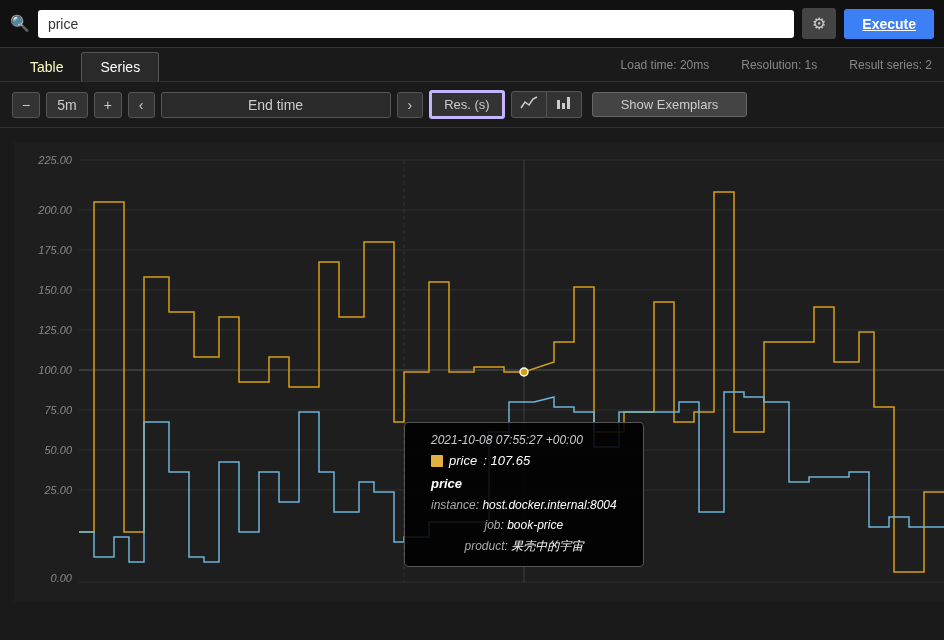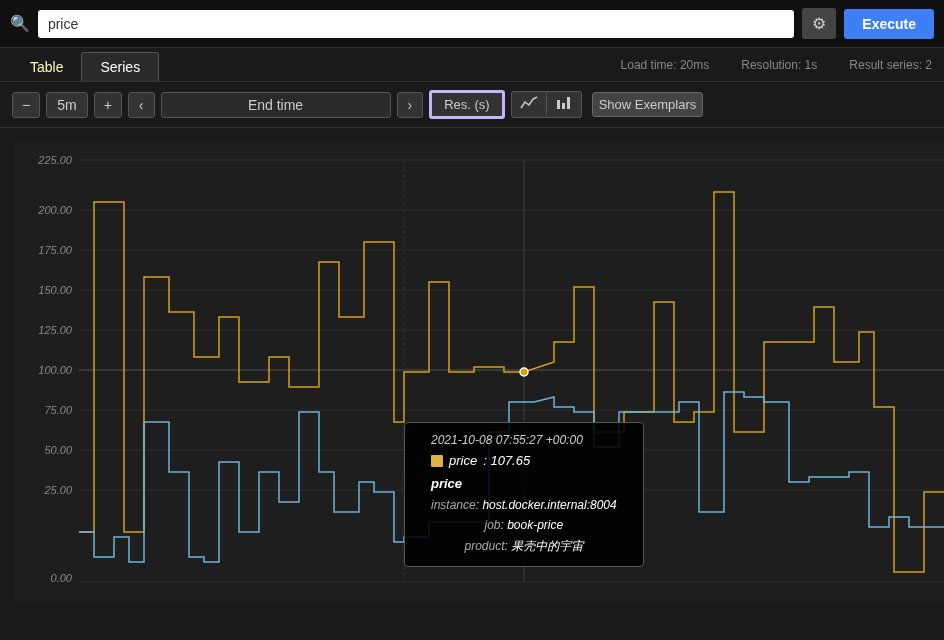--- a/index.html
+++ b/index.html
@@ -47,20 +47,21 @@
     }
     .execute-btn {
       background: #3d7ff5;
       border: none;
       border-radius: 3px;
       color: #fff;
       padding: 7px 18px;
       font-size: 14px;
       font-weight: bold;
       cursor: pointer;
+      text-decoration: underline;
     }
 
     
     .tabs-row {
       display: flex;
       align-items: center;
       justify-content: space-between;
       background: #1a1a1a;
       padding: 4px 12px 0;
       border-bottom: 1px solid #333;
@@ -161,21 +162,21 @@
       font-size: 14px;
       cursor: pointer;
     }
     .chart-type-btn:first-child { border-radius: 3px 0 0 3px; }
     .chart-type-btn:last-child { border-radius: 0 3px 3px 0; border-left: none; }
     .show-exemplars-btn {
       background: #444;
       border: 1px solid #666;
       border-radius: 3px;
       color: #ccc;
-      padding: 4px 6px;
+      padding: 4px 28px;
       font-size: 13px;
       cursor: pointer;
       margin-left: 4px;
     }
 
     
     .chart-container {
       position: relative;
       background: #1e1e1e;
       margin: 14px;

